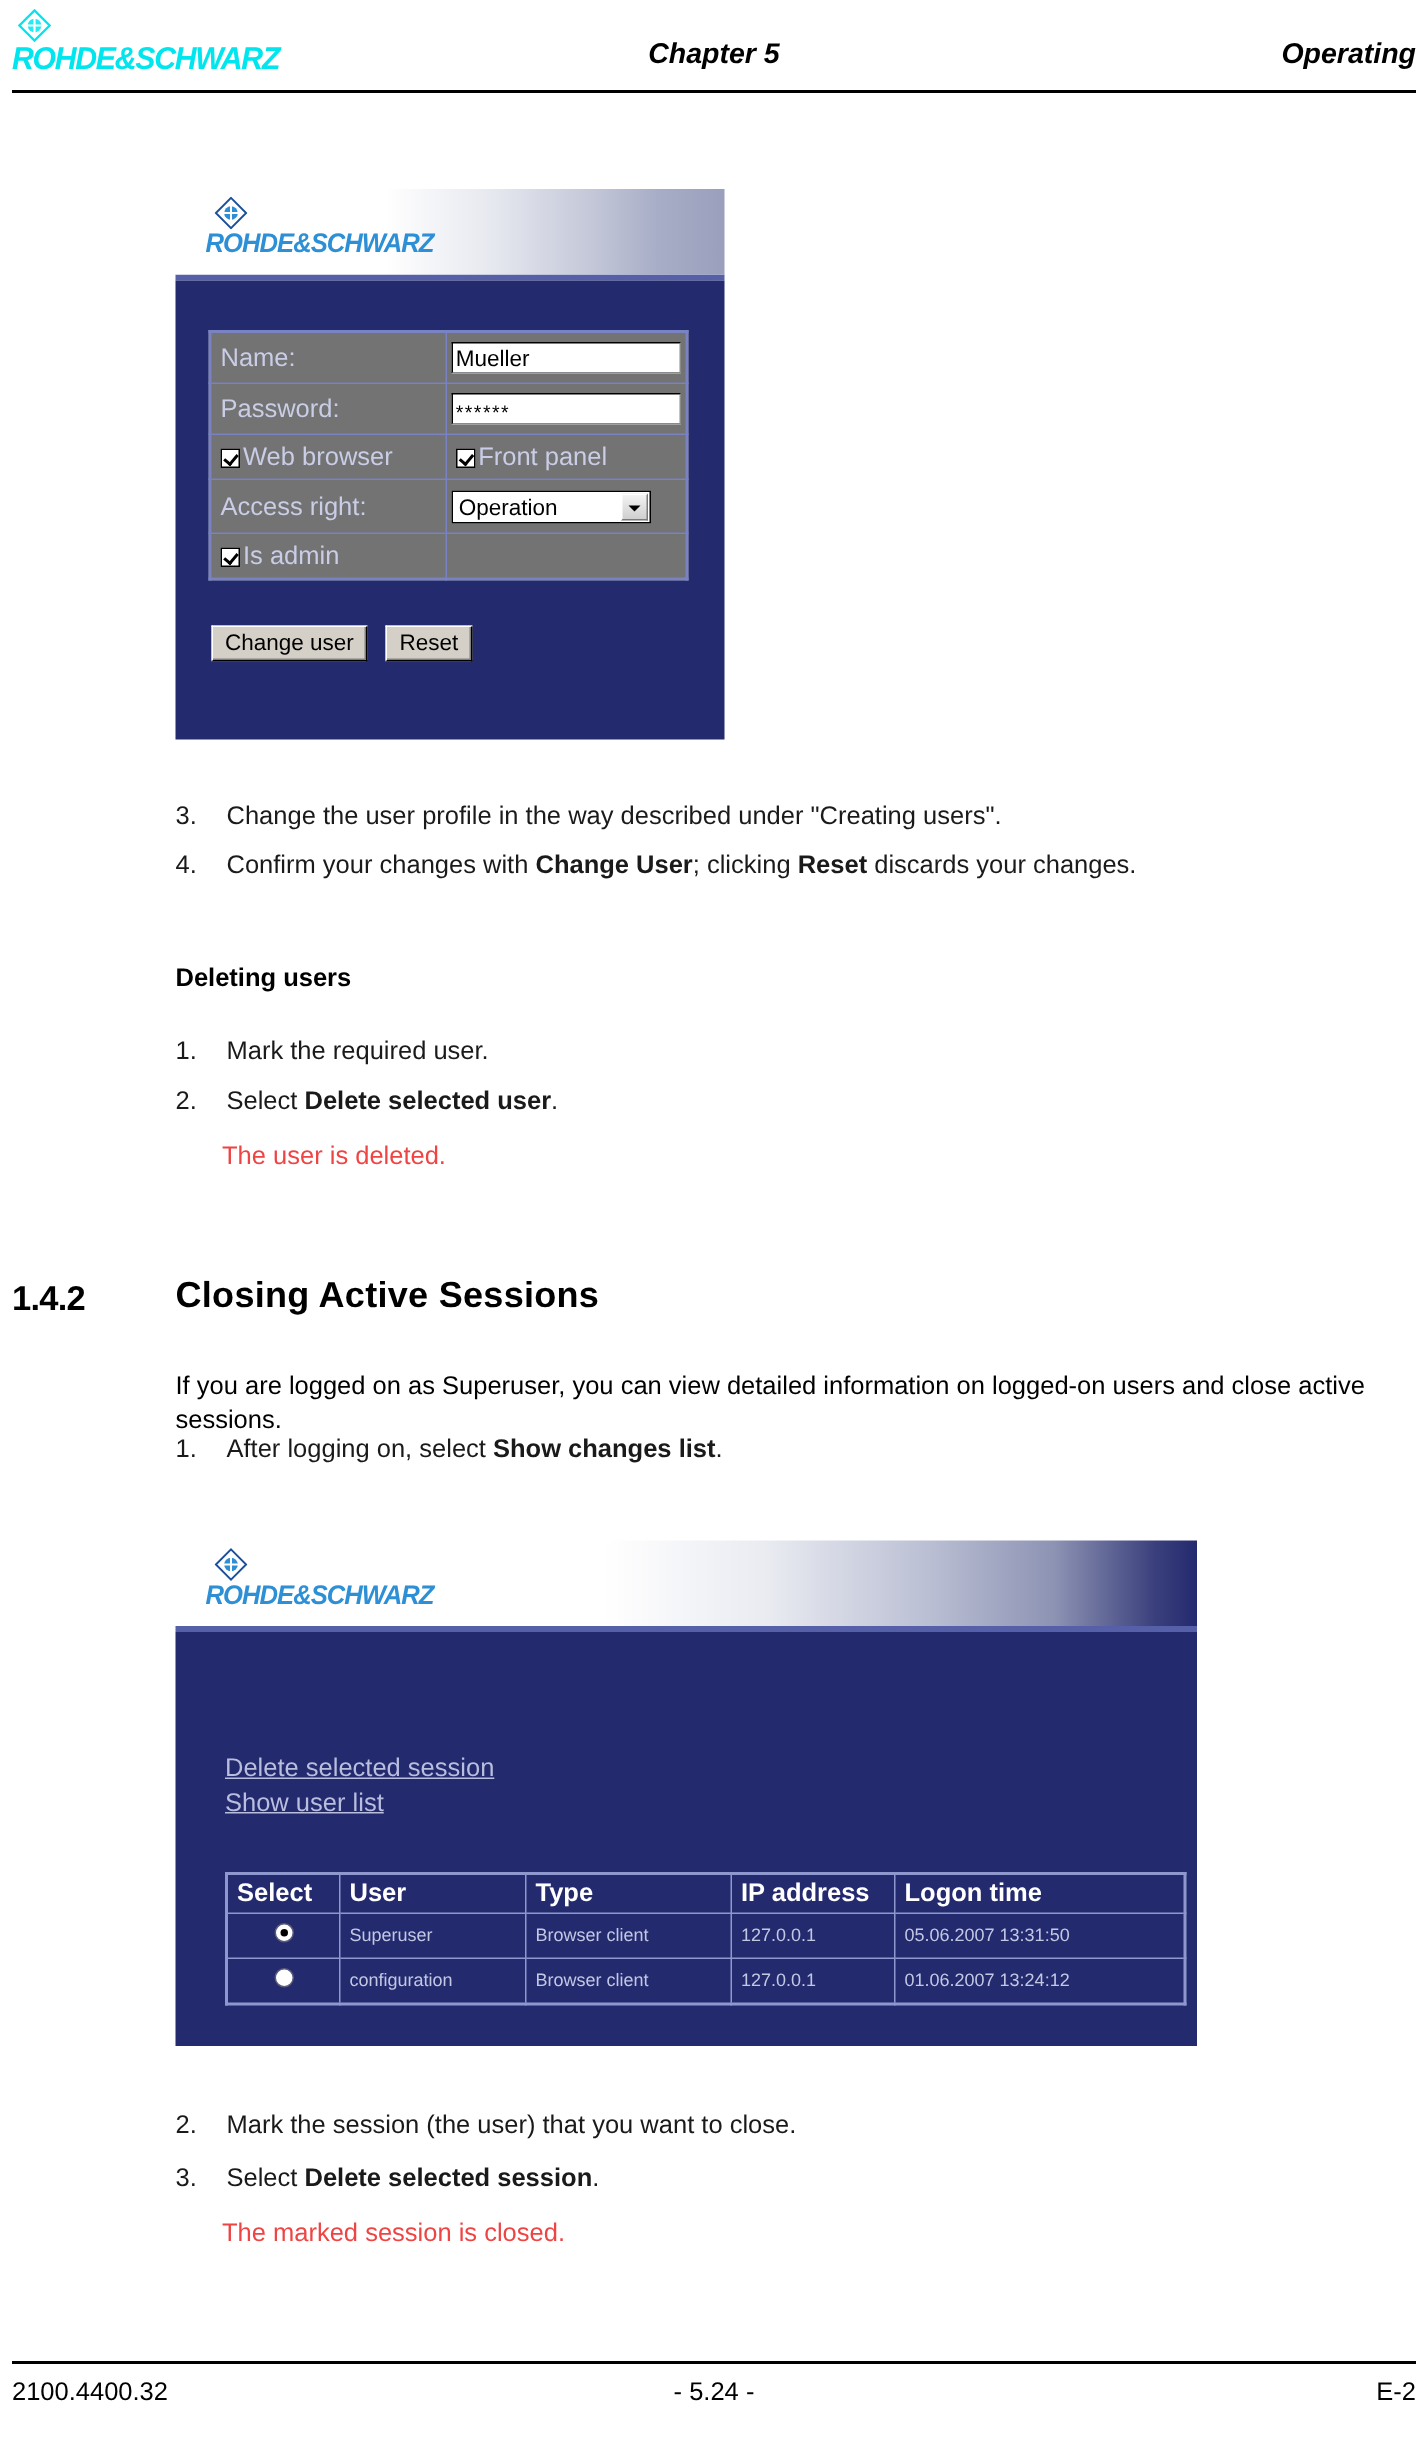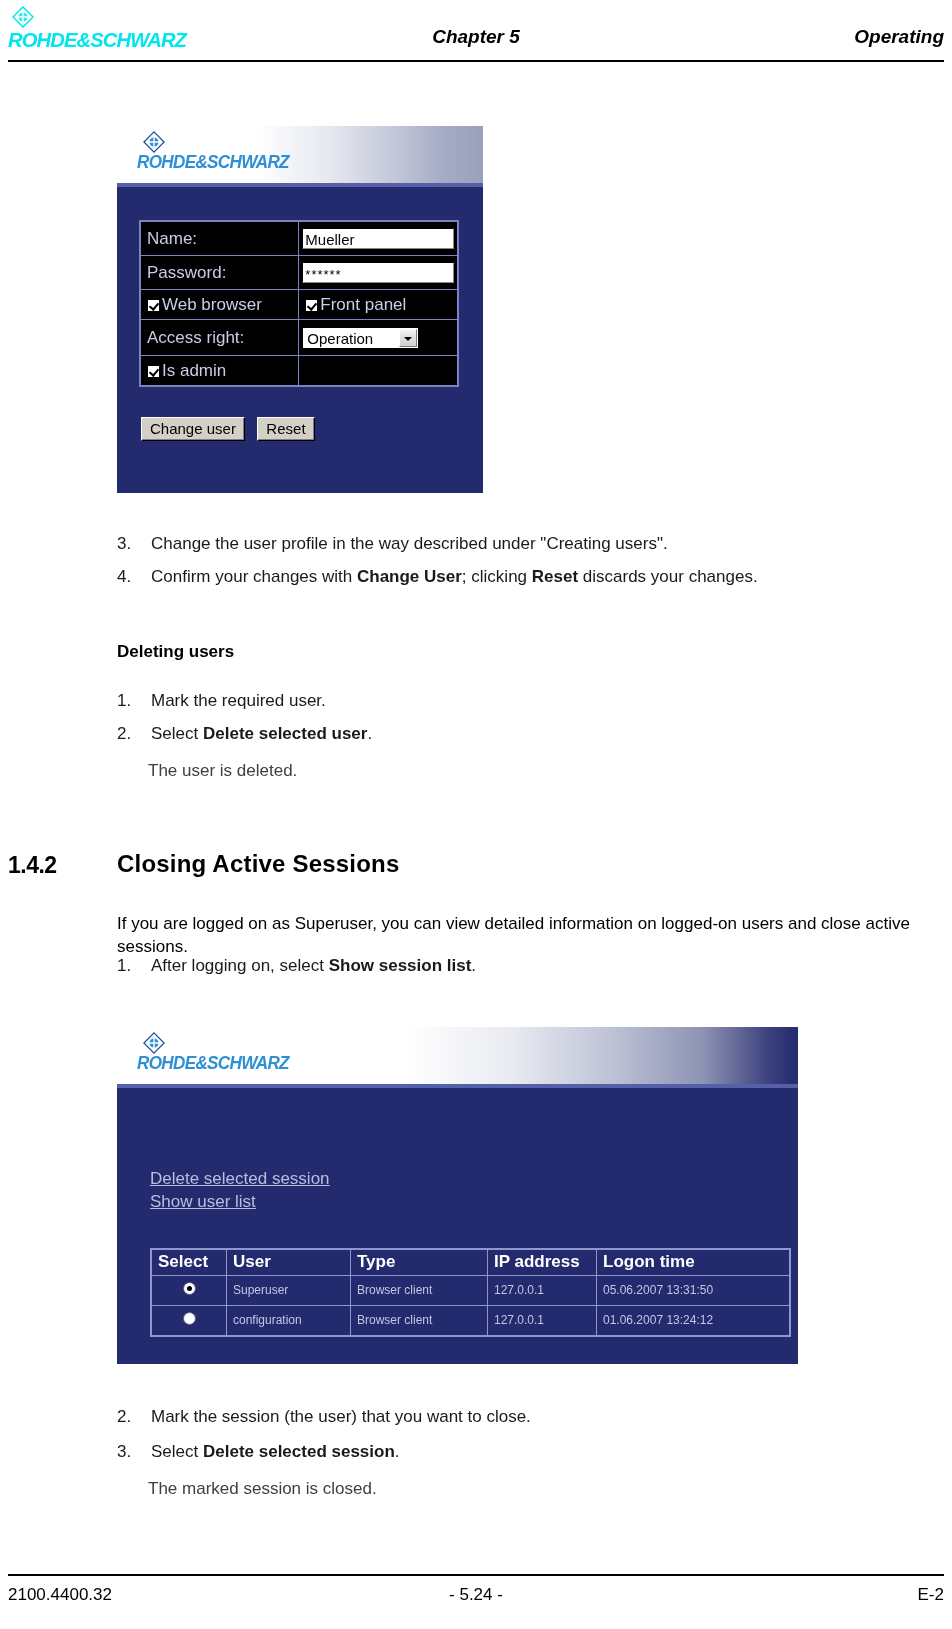--- a/index.html
+++ b/index.html
@@ -117,21 +117,21 @@
   .rs-shot-topline {
     height: 4px;
     background: #5660a8;
   }
 
   
   .rs-form-table {
     position: absolute;
     border-collapse: collapse;
     border: 2px solid #7982c2;
-    background: #000000;
+    background: #737373;
   }
   .rs-form-table td {
     border: 1px solid #7982c2;
     padding: 0;
     vertical-align: middle;
     color: #c9cde6;
     font-size: 17px;
     height: 29px;
   }
   .rs-label-cell {
@@ -284,21 +284,21 @@
     width: 26px;
   }
   .doc-txt {
     display: block;
     margin-left: 34px;
   }
   .doc-sub {
     position: absolute;
     font-size: 17px;
     line-height: 22px;
-    color: #404040;
+    color: #ef4444;
   }
   .doc-head-small {
     position: absolute;
     font-size: 17px;
     font-weight: bold;
     color: #000;
   }
   b { font-weight: bold; }
 
   #sec-number {
@@ -398,21 +398,21 @@
         <td class="rs-label-cell">
           <span class="rs-chk"></span><span>Web browser</span>
         </td>
         <td style="padding-left:6px !important;">
           <span class="rs-chk"></span><span>Front panel</span>
         </td>
       </tr>
       <tr>
         <td class="rs-label-cell">Access right:</td>
         <td style="padding:3px !important;">
-          <span class="rs-select" style="width:117px;">
+          <span class="rs-select" style="width:133px;">
             <span>Operation</span>
             <span class="rs-select-arrow"></span>
           </span>
         </td>
       </tr>
       <tr>
         <td class="rs-label-cell">
           <span class="rs-chk"></span><span>Is admin</span>
         </td>
         <td></td>
@@ -448,21 +448,21 @@
   <span class="doc-txt">Select <b>Delete selected user</b>.</span>
 </div>
 <div class="doc-sub" style="left:148px; top:760px;">The user is deleted.</div>
 
 <div id="sec-number">1.4.2</div>
 <div id="sec-title">Closing Active Sessions</div>
 <div id="sec-intro">If you are logged on as Superuser, you can view detailed information on logged-on users and close active sessions.</div>
 
 <div class="doc-list-item" style="left:117px; top:955px; width:812px;">
   <span class="doc-num">1.</span>
-  <span class="doc-txt">After logging on, select <b>Show session list</b>.</span>
+  <span class="doc-txt">After logging on, select <b>Show changes list</b>.</span>
 </div>
 
 <div class="rs-shot" id="shot-session-list" style="left:117px; top:1027px; width:681px; height:337px;">
   <div class="rs-shot-banner wide">
     <div class="rs-banner-logo">
       <svg class="rs-banner-diamond" viewBox="0 0 24 24">
         <polygon points="12,1 23,12 12,23 1,12" fill="#ffffff" stroke="#1b4f9c" stroke-width="1.4"></polygon>
         <path d="M7 12 A5 5 0 0 1 12 7 A5 5 0 0 1 17 12 A5 5 0 0 1 12 17 A5 5 0 0 1 7 12 Z" fill="#2d8fd5"></path>
         <path d="M12 5 L12 19 M5 12 L19 12" stroke="#ffffff" stroke-width="1.5"></path>
       </svg>

